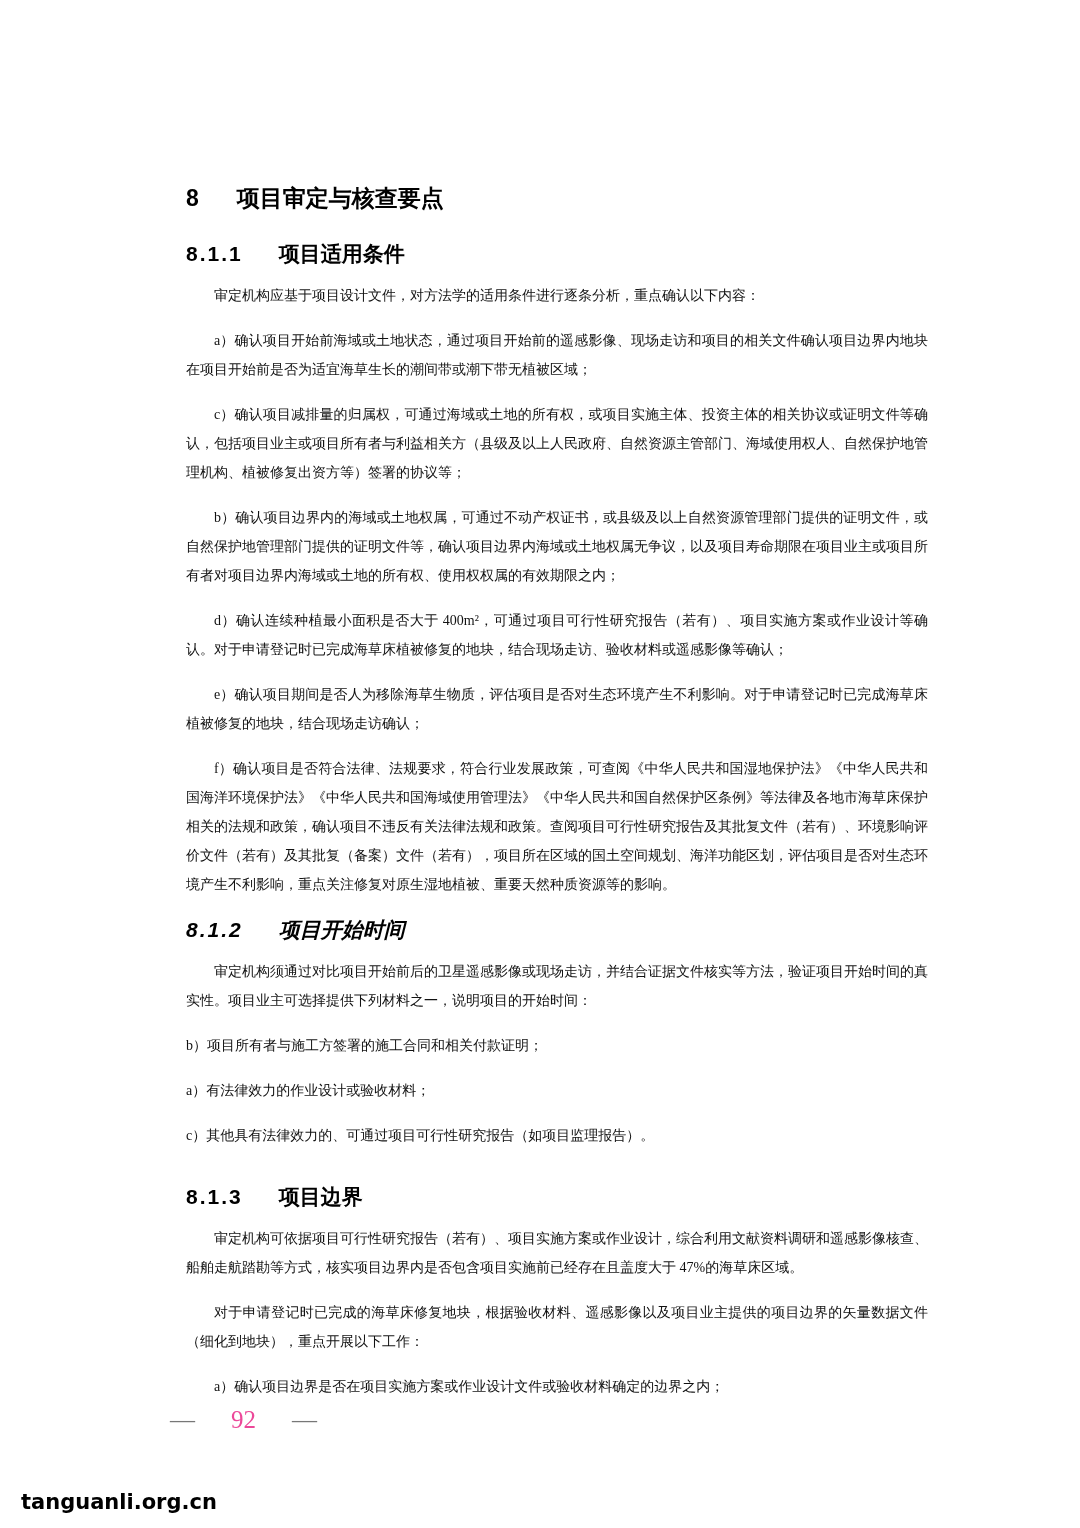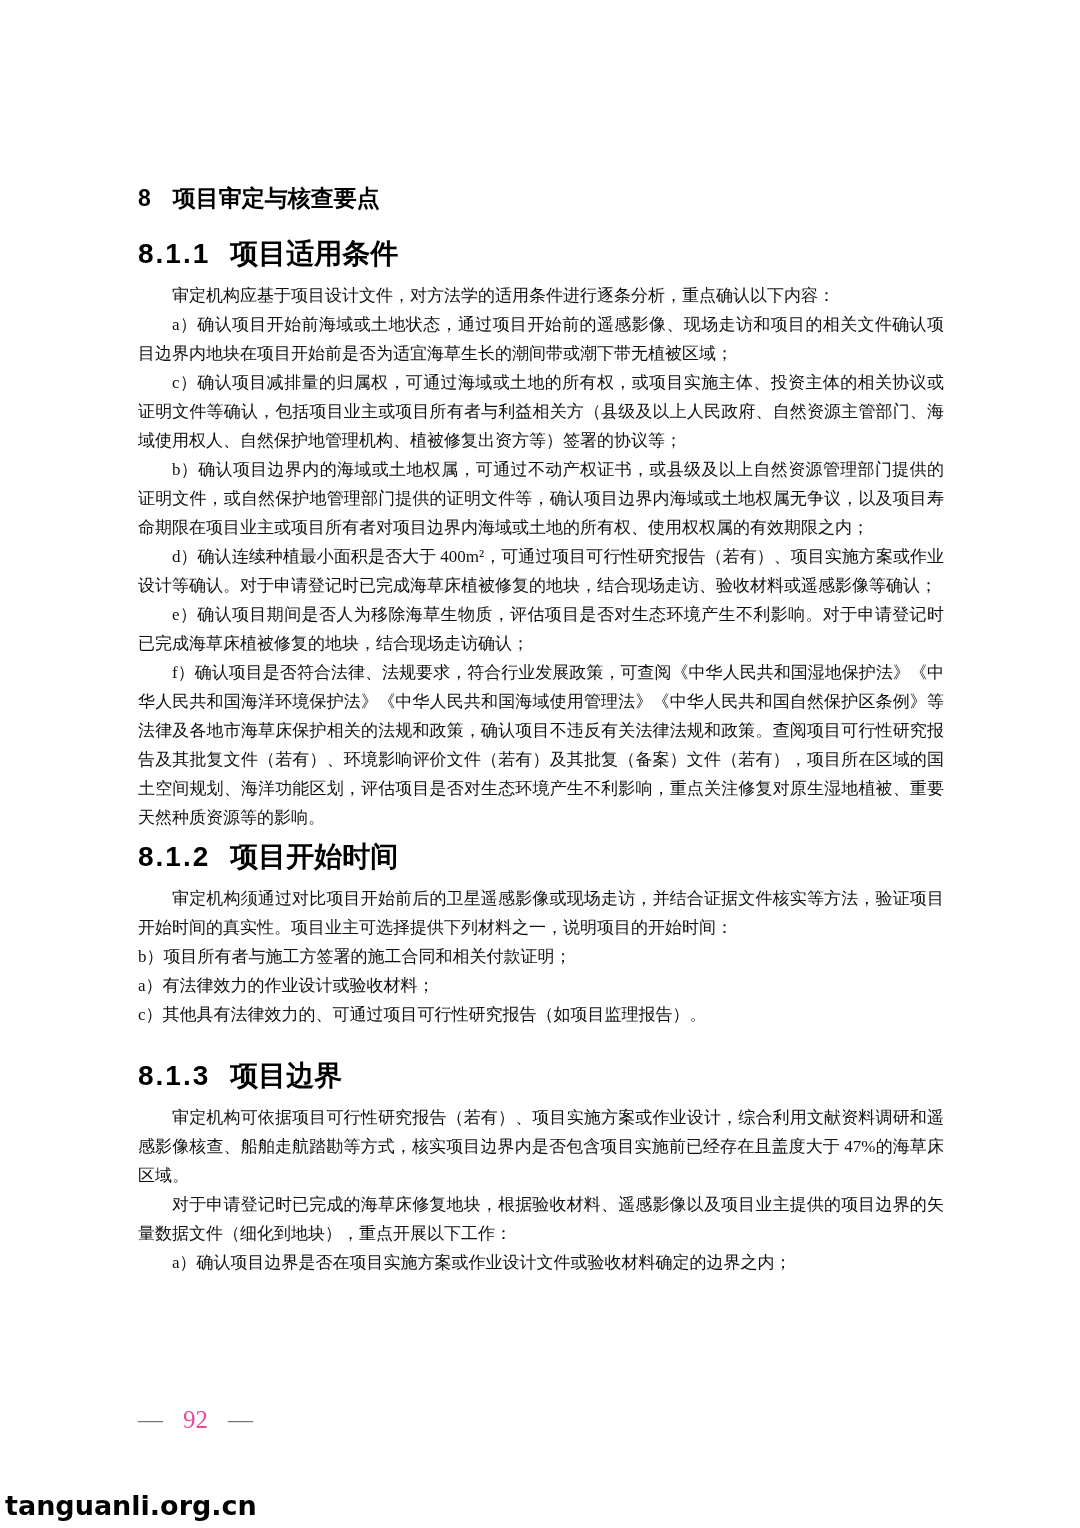--- a/index.html
+++ b/index.html
@@ -1,15 +1,15 @@
 <!DOCTYPE html>
 <html><head>
 <meta charset="utf-8">
 <style>
-  * { box-sizing: border-box; }
+  * { box-sizing: border-box; padding-left: 16px; }
   html, body { margin: 0; padding: 0; }
   body {
     width: 1080px; height: 1528px;
     background: #ffffff;
     font-family: "Liberation Serif", "DejaVu Serif", serif;
     color: #111111;
     position: relative;
     overflow: hidden;
   }
   .page {
@@ -24,50 +24,50 @@
   }
   .h-chapter, .h-section, .h-sub {
     font-family: "Liberation Sans", "DejaVu Sans", sans-serif;
     font-weight: bold;
     color: #000000;
     margin: 0;
     line-height: 30px;
   }
   .h-chapter { font-size: 23px; }
   .h-section { font-size: 22px; margin-top: 42px; }
-  .h-sub     { font-size: 28px; }
+  .h-sub     { font-size: 21px; }
   .h-num { letter-spacing: 2px; margin-right: 20px; }
   .h-sub1 { margin-top: 26px; }
-  .h-sub2 { margin-top: 10px; }
+  .h-sub2 { margin-top: 10px; font-style: italic; }
   .h-sub3 { margin-top: 32px; }
   p.body {
-    font-size: 17px;
+    font-size: 14px;
     line-height: 29px;
-    margin: 0;
+    margin: 16px;
     text-align: justify;
     text-indent: 2em;
     color: #111111;
   }
   p.first { margin-top: 12px; }
   p.noindent { text-indent: 0; }
   .footer {
     position: absolute;
     left: 138px; top: 1406px;
     font-size: 25px;
     color: #333333;
     font-family: "Liberation Serif", "DejaVu Serif", serif;
   }
   .footer .dash { color: #777777; letter-spacing: 0; }
   .footer .num { margin: 0 20px; color: #ec4899; }
   .watermark {
     position: absolute;
     left: 5px; top: 1490px;
     font-family: "DejaVu Sans", "Liberation Sans", sans-serif;
     font-weight: bold;
-    font-size: 27px;
+    font-size: 21px;
     color: #000000;
   }
 </style>
 </head>
 <body>
 
 <div class="page">
 
   <div class="content">
 

